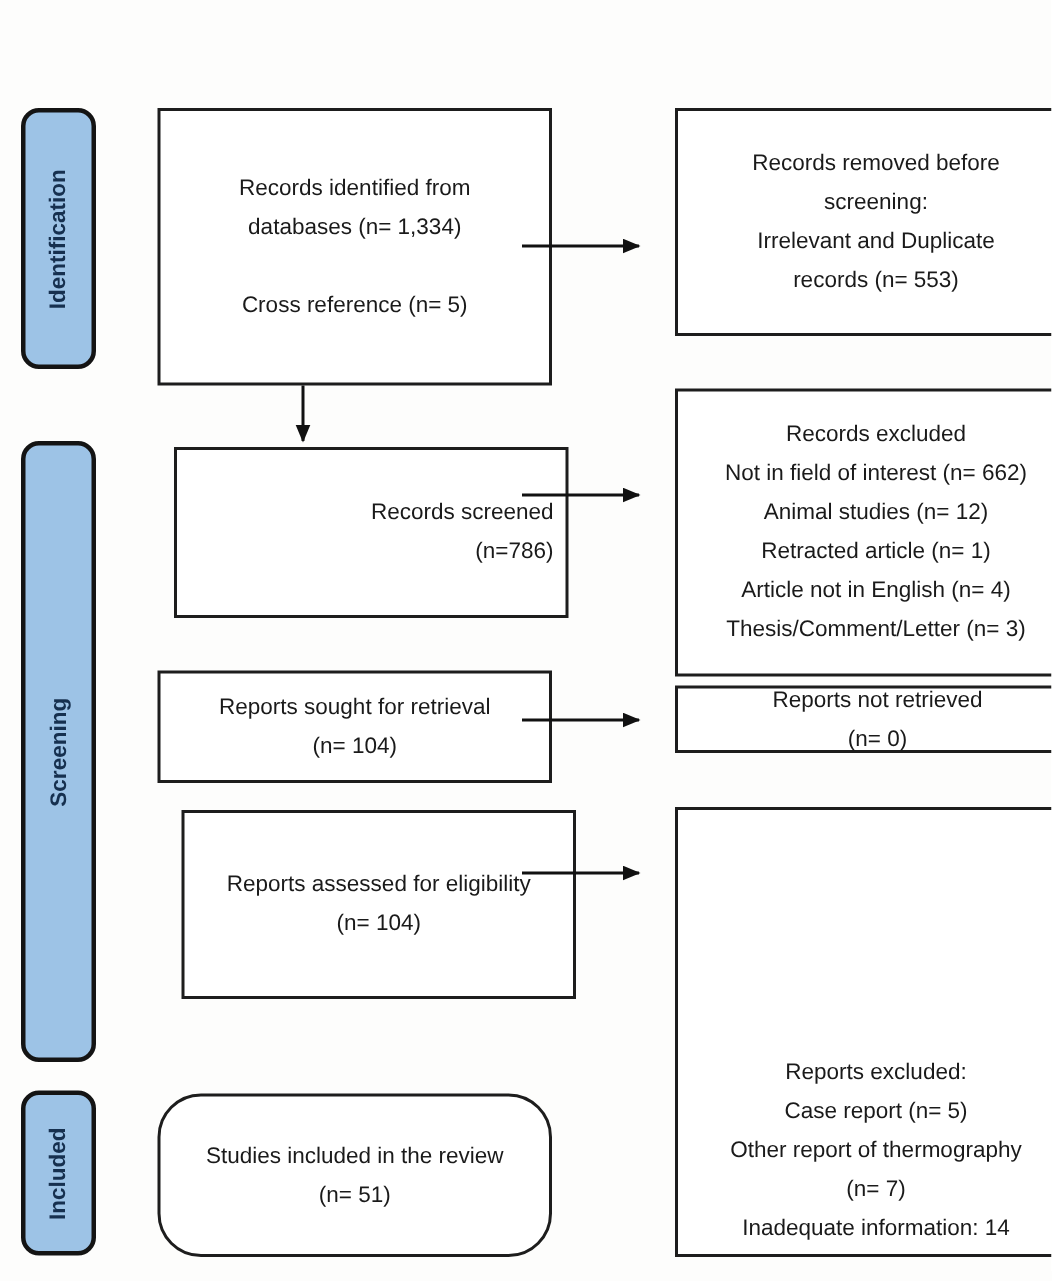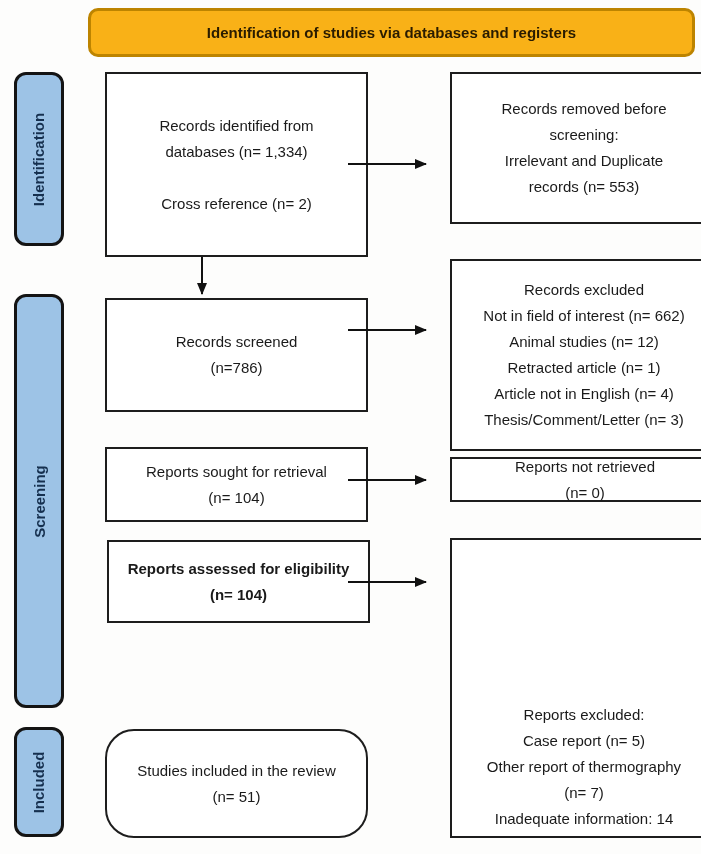--- a/index.html
+++ b/index.html
@@ -48,52 +48,49 @@
   }
   .box.top-align{justify-content:flex-end;}
   .line{line-height:26px;min-height:26px;width:100%;}
   #arrows{position:absolute;left:0;top:0;width:701px;height:854px;pointer-events:none;}
 </style>
 </head>
 <body>
 
 <div id="canvas">
 
-  <div class="banner">
-    <span>Identification of studies via databases and registers</span>
-  </div>
 
   <div class="stage" style="top:72px;height:174px;">
     <span class="stage-label">Identification</span>
   </div>
   <div class="stage" style="top:294px;height:414px;">
     <span class="stage-label">Screening</span>
   </div>
   <div class="stage" style="top:727px;height:110px;">
     <span class="stage-label">Included</span>
   </div>
 
   <div class="box" style="left:85px;top:72px;width:263px;height:185px;">
     <div class="line">Records identified from</div>
     <div class="line">databases (n= 1,334)</div>
     <div class="line"></div>
-    <div class="line">Cross reference (n= 2)</div>
+    <div class="line">Cross reference (n= 5)</div>
   </div>
 
-  <div class="box" style="left:85px;top:298px;width:263px;height:114px;">
+  <div class="box" style="left:96px;top:298px;width:263px;height:114px;text-align:right;">
     <div class="line">Records screened</div>
     <div class="line">(n=786)</div>
   </div>
 
   <div class="box" style="left:85px;top:447px;width:263px;height:75px;">
     <div class="line">Reports sought for retrieval</div>
     <div class="line">(n= 104)</div>
   </div>
 
-  <div class="box" style="left:87px;top:540px;width:263px;height:83px;font-weight:bold;">
+  <div class="box" style="left:101px;top:540px;width:263px;height:126px;">
     <div class="line">Reports assessed for eligibility</div>
     <div class="line">(n= 104)</div>
   </div>
 
   <div class="box" style="left:85px;top:729px;width:263px;height:109px;border-radius:29px;">
     <div class="line">Studies included in the review</div>
     <div class="line">(n= 51)</div>
   </div>
 
   <div class="box" style="left:430px;top:72px;width:268px;height:152px;">

